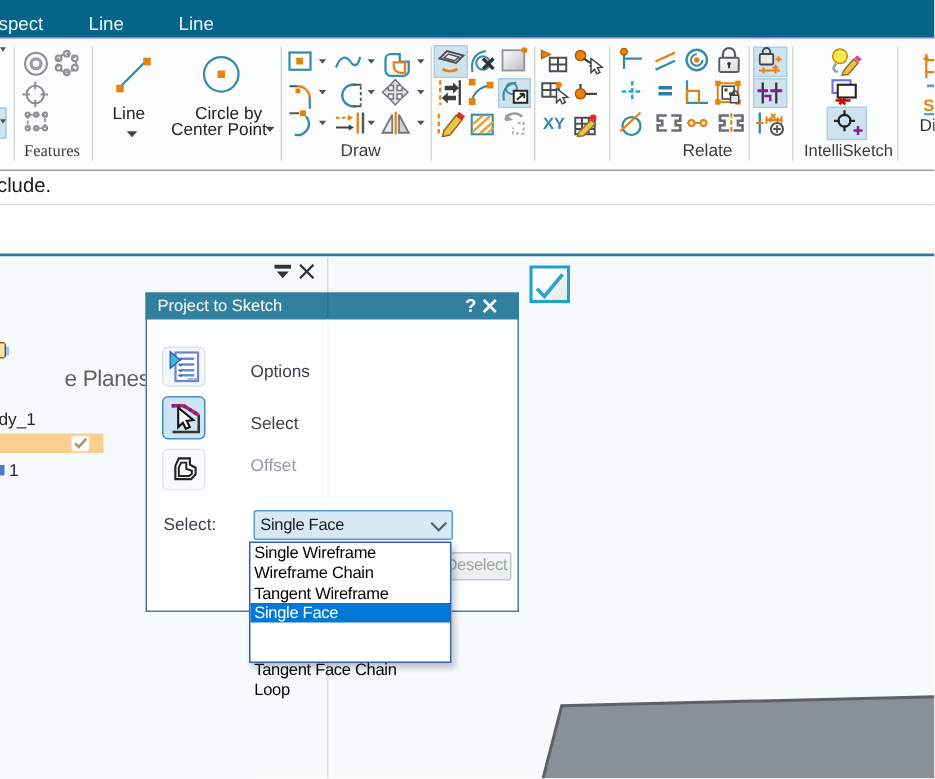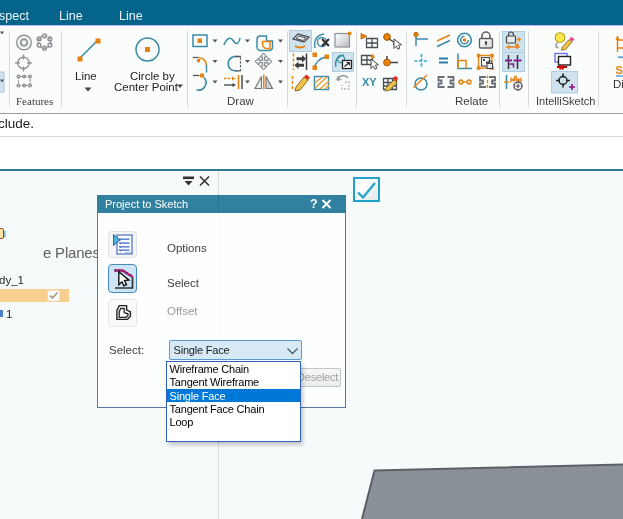--- a/index.html
+++ b/index.html
@@ -380,23 +380,24 @@
   <svg class="abs" style="left:116px;top:6.5px;" width="13" height="9" viewBox="0 0 13 9">
     <path d="M1.5 1.5 L6.5 6.5 L11.5 1.5" fill="none" stroke="#4d5f6e" stroke-width="1.4"></path>
   </svg>
 </div>
 
 <div class="abs" style="left:293px;top:367.5px;width:48px;height:19px;background:linear-gradient(#f7f7f7,#ebecec);border:1px solid #bcc7ce;border-radius:2px;box-sizing:border-box;z-index:1;">
   <div style="margin:2.5px 0 0 3px;font-size:11px;letter-spacing:-0.2px;color:#a2a2a2;">Deselect</div>
 </div>
 
 <div class="abs" style="left:166px;top:361px;width:135px;height:80.5px;background:#fff;border:1px solid #3060c0;box-sizing:border-box;z-index:2;box-shadow:2px 3px 4px rgba(0,0,0,0.22);font-size:11px;letter-spacing:-0.2px;color:#000;">
+  <div style="height:11.3px;padding:2px 0 0 2.5px;line-height:11.6px;">Single Wireframe</div>
   <div style="height:11.3px;padding:2px 0 0 2.5px;line-height:11.6px;">Wireframe Chain</div>
   <div style="height:11.3px;padding:2px 0 0 2.5px;line-height:11.6px;">Tangent Wireframe</div>
   <div style="height:11.3px;padding:2px 0 0 2.5px;line-height:11.6px;background:#0078d7;color:#fff;">Single Face</div>
-  <div style="height:11.3px;padding:2px 0 0 2.5px;line-height:11.6px;">Tangent Face Chain</div>
+  <div style="height:11.3px;padding:2px 0 0 2.5px;line-height:11.6px;margin-top:25px;">Tangent Face Chain</div>
   <div style="height:11.3px;padding:2px 0 0 2.5px;line-height:11.6px;">Loop</div>
 </div>
 
 <svg class="abs" style="left:0;top:440px;z-index:0;" width="623" height="79" viewBox="0 440 623 79">
   <polygon points="362,519 374.5,470.5 623,464.5 623,519" fill="#8a9097"></polygon>
   <polyline points="362,519 374.5,470.5 623,464.5" fill="none" stroke="#5d6167" stroke-width="2"></polyline>
 </svg>
 
 </body></html>

